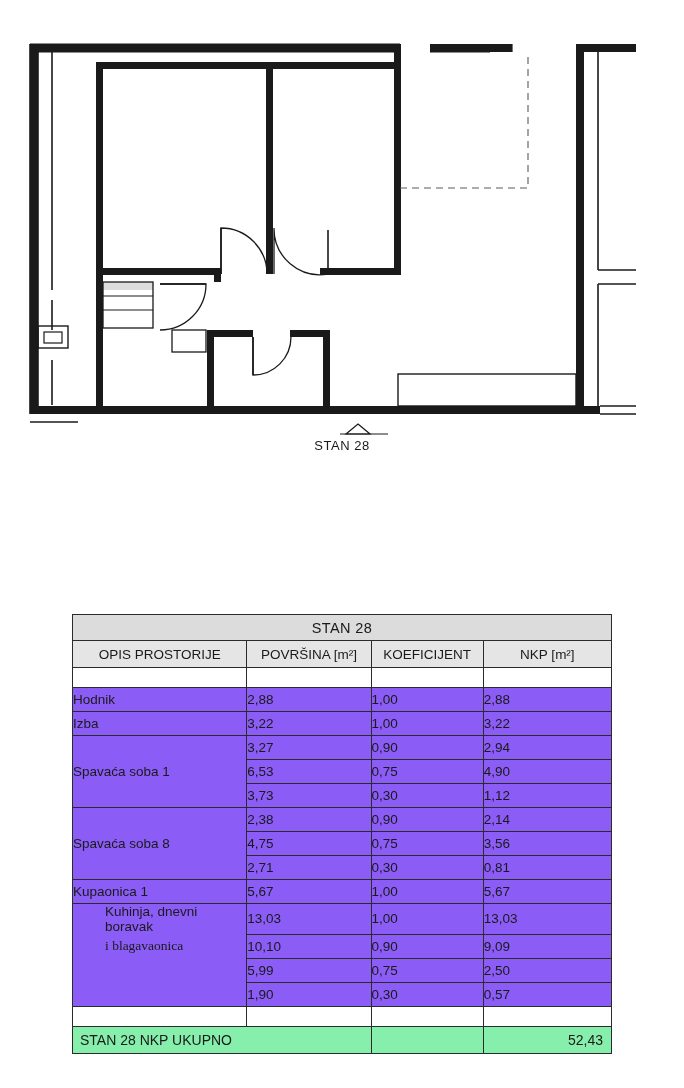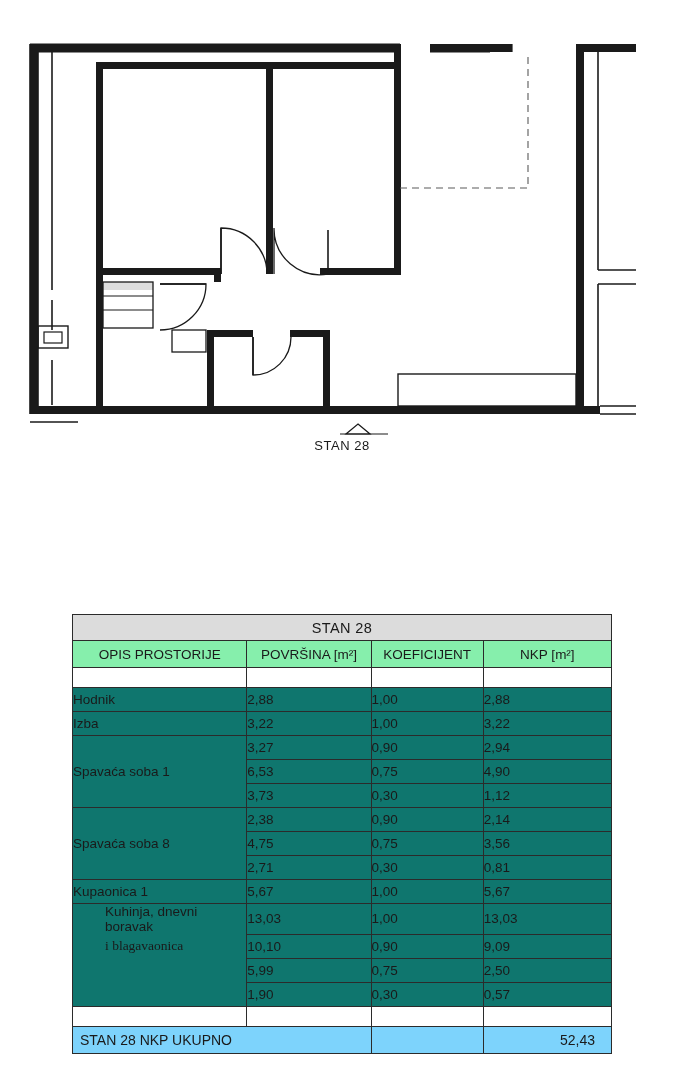--- a/index.html
+++ b/index.html
@@ -58,68 +58,68 @@
   }
   .title-row td {
     background: #dcdcdc;
     text-align: center;
     font-weight: bold;
     font-size: 14.5px;
     height: 25px;
     letter-spacing: 0.4px;
   }
   .head-row td {
-    background: #86efac;
+    background: #e5e5e5;
     text-align: center;
     height: 26px;
     font-size: 13.5px;
   }
   .col-desc  { width: 174px; }
   .col-pov   { width: 124px; }
   .col-koef  { width: 112px; }
   .col-nkp   { width: 128px; }
 
   .spacer-row td {
     height: 19px;
     border-left: 1px solid #2b2b2b;
     border-right: 1px solid #2b2b2b;
     border-top: 1px solid #2b2b2b;
     border-bottom: none;
     background: #fff;
   }
 
   .data-row td {
     height: 23px;
-    background: #0f766e;
+    background: #8b5cf6;
     margin-left: 28px;
   }
   .c-desc {
     padding-left: 7px;
     text-align: left;
     vertical-align: middle;
     border-bottom: 1px solid #2b2b2b;
     border-top: 1px solid #2b2b2b;
   }
   .c-desc.nobt { border-top: none; font-family: Liberation Serif, serif; }
   .c-desc.nobb { border-bottom: none; padding-left: 32px; }
   .c-num {
     padding-right: 8px;
     text-align: left;
     vertical-align: middle;
   }
   .blank-row td { height: 19px; background: #fff; }
 
   .total-row td {
-    background: #7dd3fc;
+    background: #86efac;
     height: 26px;
     font-weight: bold;
     font-size: 14px;
   }
   .total-row td.label { padding-left: 7px; text-align: left; }
-  .total-row td.val { padding-right: 16px; text-align: right; }
+  .total-row td.val { padding-right: 8px; text-align: right; }
 </style>
 </head>
 <body>
 
 <div class="plan-wrap">
   <svg class="plan-svg" width="684" height="500" viewBox="0 0 684 500">
     <g fill="none" stroke="#1a1a1a" stroke-width="1">
 
       <rect x="30" y="44" width="370" height="8" fill="#1a1a1a" stroke="none"></rect>
       <rect x="430" y="44" width="60" height="8" fill="#1a1a1a" stroke="none"></rect>

